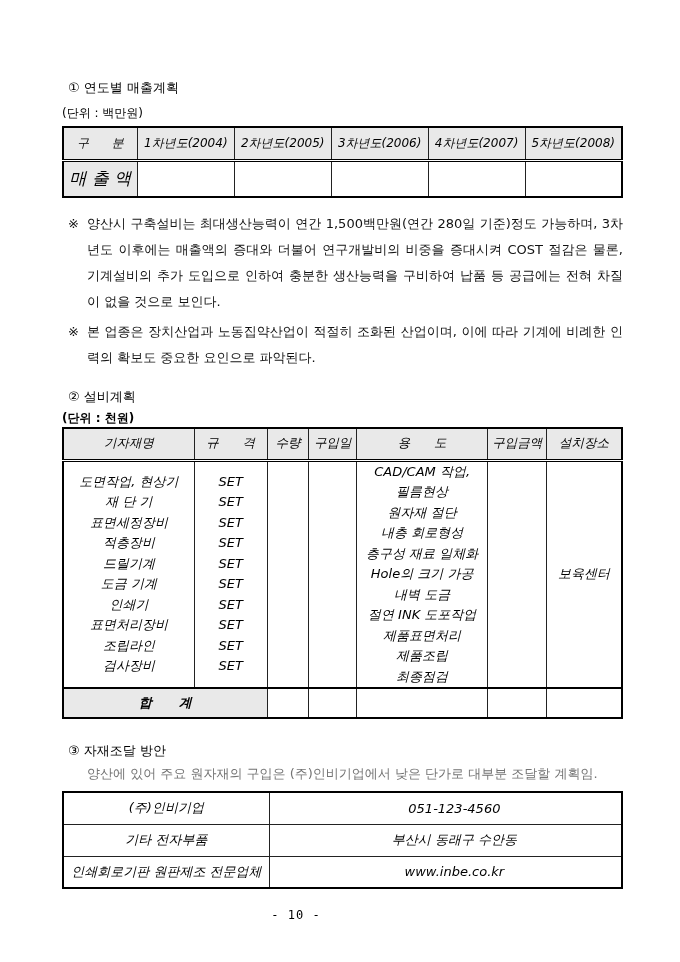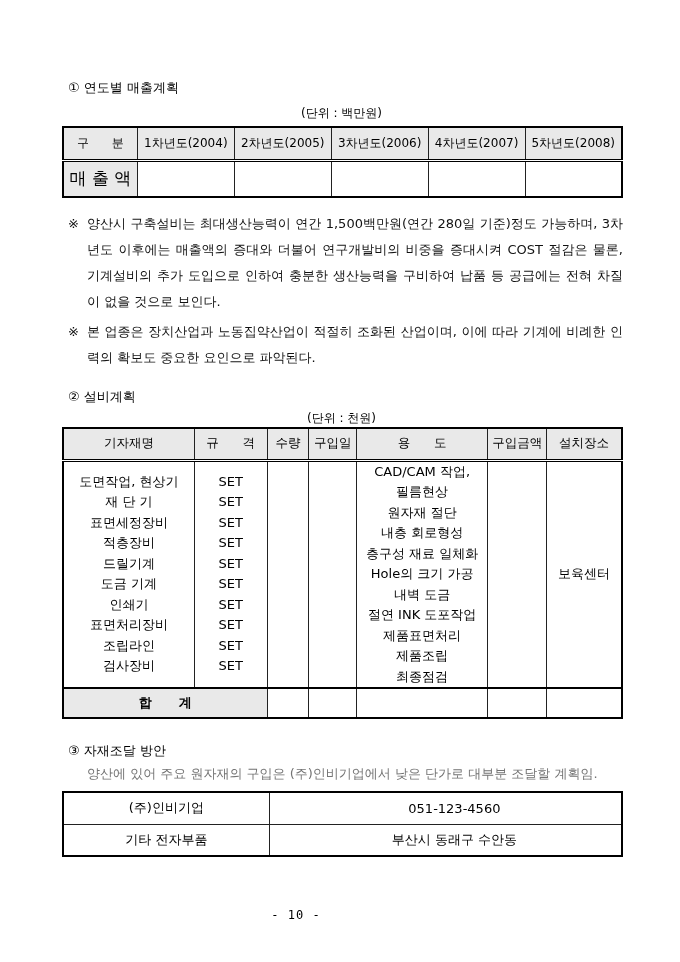--- a/index.html
+++ b/index.html
@@ -11,25 +11,25 @@
     position: relative;
     overflow: hidden;
   }
   .content { margin-left: 62px; width: 561px; padding-top: 80px; }
 
   .heading {
     font-size: 13px; line-height: 15px; color: #000000;
     padding-left: 6px; white-space: pre-wrap;
   }
   .unit-label {
-    font-size: 12px; line-height: 13px; text-align: center;
+    font-size: 12px; line-height: 13px; text-align: left;
     margin-top: 12px; padding-right: 2px; white-space: pre-wrap;
   }
 
-  table { border-collapse: collapse; width: 561px; table-layout: fixed; }
+  table { border-collapse: collapse; width: 561px; table-layout: fixed; font-style: italic; }
   table { border: 2px solid #000; }
   th, td {
     border: 1px solid #222;
     font-size: 12.5px; font-weight: normal;
     text-align: center; vertical-align: middle;
     white-space: pre-wrap; overflow: hidden;
   }
   .shade { background: #e9e9e9; }
   tr.hdr th { border-bottom: 3px double #000; background: #e9e9e9; }
 
@@ -42,21 +42,21 @@
   
   .note {
     display: flex; margin-top: 13px; padding-left: 6px;
     font-size: 13px; line-height: 26px; color: #111;
   }
   .note + .note { margin-top: 4px; }
   .note .marker { flex: 0 0 19px; white-space: pre-wrap; }
   .note .note-text { flex: 1 1 auto; text-align: justify; white-space: pre-wrap; }
 
   .h2 { margin-top: 18px; }
-  .u2 { margin-top: 8px; }
+  .u2 { margin-top: 8px; font-weight: bold; }
 
   
   .t2 { margin-top: 2px; border-radius: 12px; }
   .t2 tr.hdr th { height: 32px; }
   .t2 .bodyrow td { height: 226px; line-height: 20.5px; font-size: 13px; }
   .t2 .totrow td { height: 30px; }
   .t2 .totrow td.totlbl { font-weight: bold; font-size: 13px; }
   .t2 .totrow td { border-top: 2px solid #000; }
 
   
@@ -202,18 +202,22 @@
     </colgroup>
     <tbody>
         <tr>
       <td>(주)인비기업</td>
       <td class="val">051-123-4560</td>
     </tr>
     <tr>
       <td>기타 전자부품</td>
       <td class="val">부산시 동래구 수안동</td>
     </tr>
+    <tr>
+      <td>인쇄회로기판 원판제조 전문업체</td>
+      <td class="val">www.inbe.co.kr</td>
+    </tr>
   </tbody>
     </table>
 
 </div>
 
 <div class="page-footer">- 10 -</div>
 
 </body></html>

